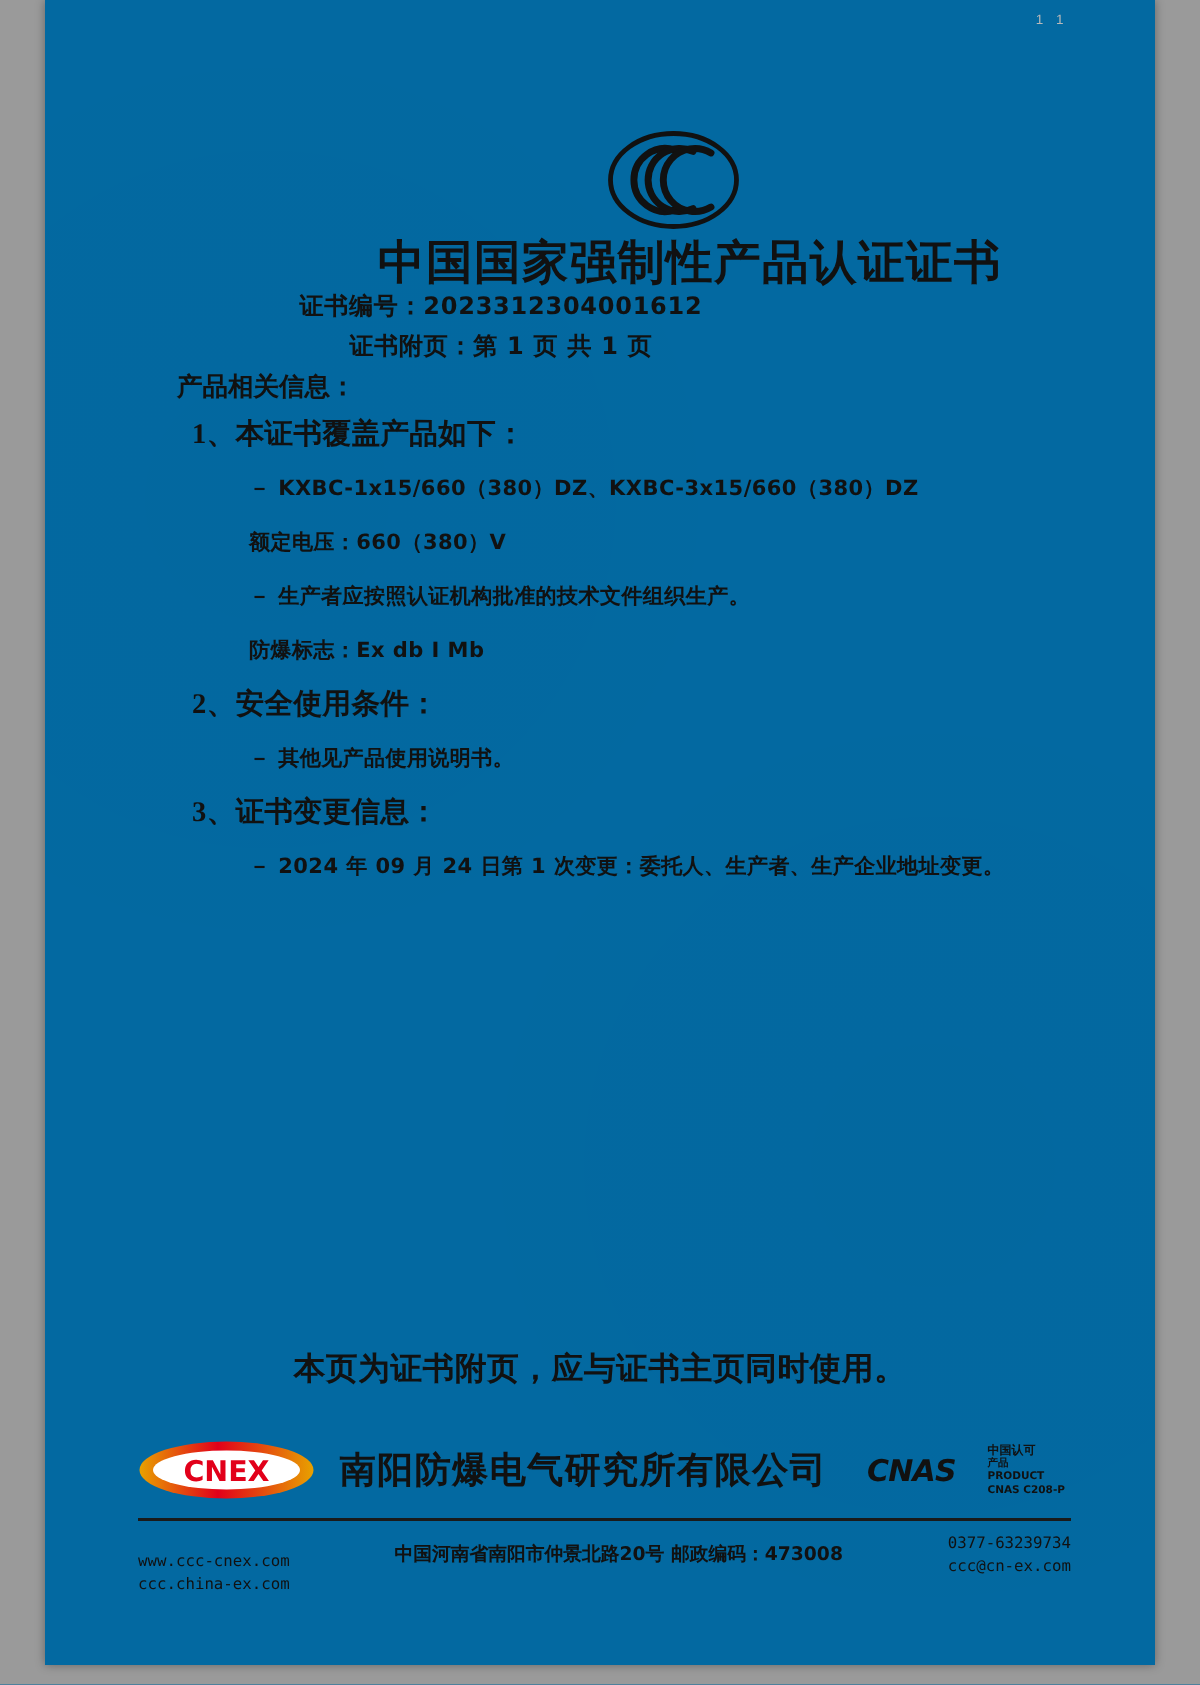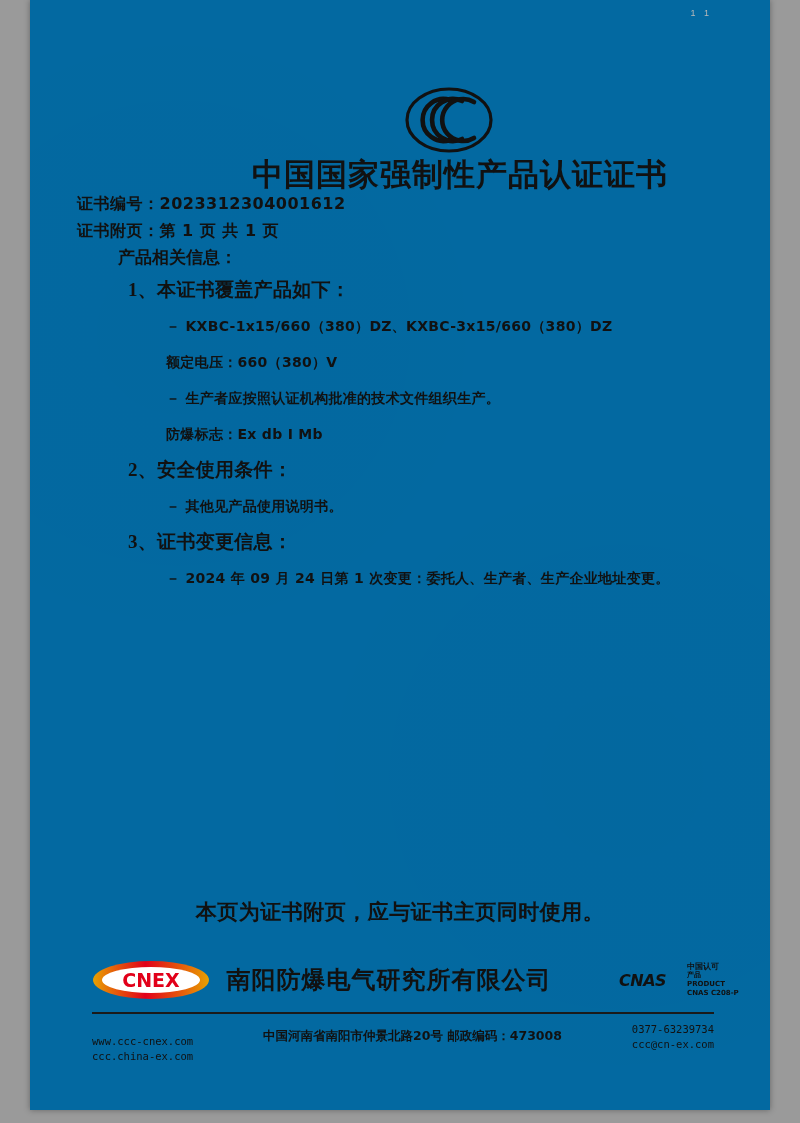--- a/index.html
+++ b/index.html
@@ -68,22 +68,21 @@
     margin-left: 22px;
     white-space: nowrap;
   }
 
   
   .cert-lines {
     position: absolute;
     left: 0;
     top: 190px;
     width: 608px;
-    text-align: left;
-    padding-left: 47px;
+    text-align: center;
   }
   .cert-line {
     font-family: "DejaVu Sans", "Liberation Sans", sans-serif;
     font-size: 16px;
     font-weight: 700;
     color: #111;
     line-height: 27px;
     letter-spacing: 0.5px;
   }
 
@@ -162,26 +161,25 @@
   }
   .cnas-logo {
     width: 136px;
     height: 48px;
     flex: 0 0 auto;
     display: flex;
     align-items: center;
   }
   .cnas-text {
     font-family: "DejaVu Sans", "Liberation Sans", sans-serif;
-    font-size: 16px;
+    font-size: 20px;
     font-weight: 700;
     font-style: italic;
     color: #111;
     letter-spacing: -0.5px;
-    margin-left: 41px;
   }
   .cnas-right {
     margin-left: 21px;
     line-height: 9px;
   }
   .cnas-right div {
     font-family: "DejaVu Sans", "Liberation Sans", sans-serif;
     font-size: 7px;
     font-weight: 700;
     color: #111;

